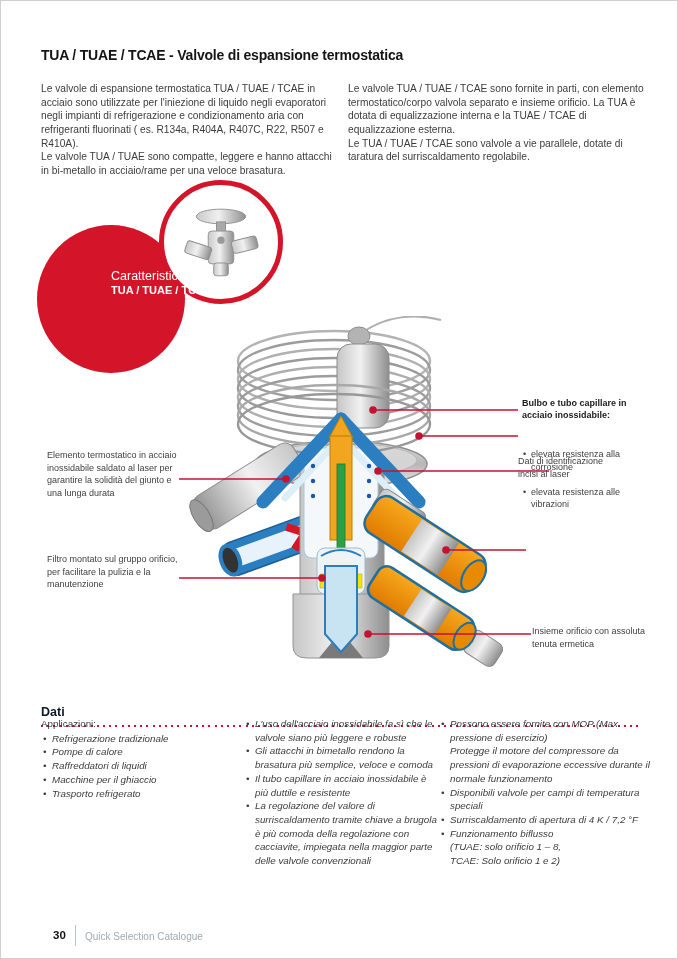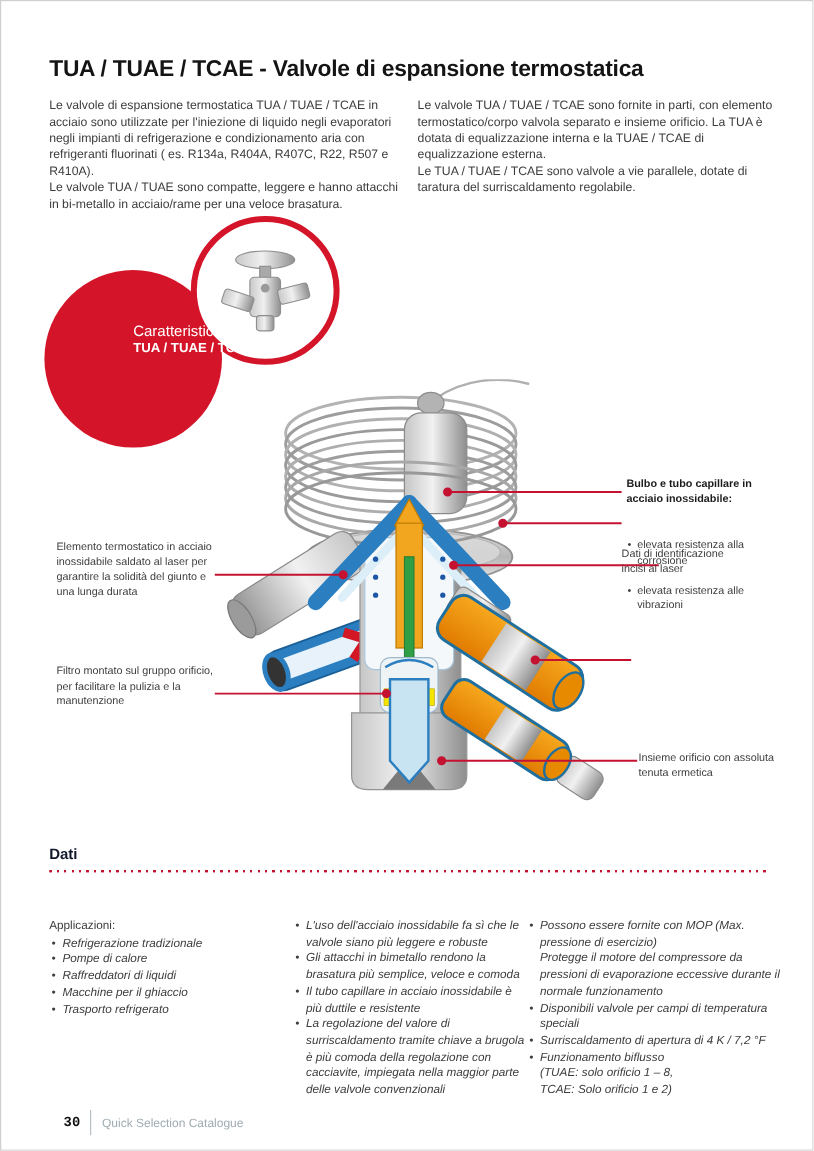--- a/index.html
+++ b/index.html
@@ -3,21 +3,21 @@
 <meta charset="utf-8">
 <style>
   html,body{margin:0;padding:0;background:#fff;}
   .page{
     position:relative;width:678px;height:959px;background:#ffffff;
     border:1px solid #cfcfcf;box-sizing:border-box;overflow:hidden;
     font-family:"Liberation Sans","DejaVu Sans",sans-serif;color:#3a3a3a;
   }
   .abs{position:absolute;}
   .title{
-    left:40px;top:46px;width:600px;font-size:19px;font-weight:bold;color:#141414;
+    left:40px;top:46px;width:600px;font-size:14px;font-weight:bold;color:#141414;
     letter-spacing:-0.2px;
   }
   .intro{
     top:81px;width:300px;font-size:10.2px;line-height:1.34;white-space:pre-line;color:#3c3c3c;
   }
   .intro.left{left:40px;}
   .intro.right{left:347px;}
   .red-circle{
     left:36px;top:224px;width:148px;height:148px;border-radius:50%;
     background:#d41428;
@@ -40,29 +40,29 @@
   .co-list li{padding-left:9px;position:relative;}
   .co-list li::before{content:"\2022";position:absolute;left:1px;top:0;}
   .co-dati-laser{left:517px;top:454px;width:96px;}
   .co-attacchi{left:524px;top:519px;width:128px;}
   .co-insieme{left:531px;top:624px;width:122px;}
   .dati-heading{left:40px;top:704px;font-size:12.5px;font-weight:bold;color:#0f172a;}
   .dati-rule{
     left:40px;top:724px;width:598px;height:2px;
     background:repeating-linear-gradient(90deg,#c41230 0 2px,transparent 2px 6.2px);
   }
-  .dati-col{top:764px;font-size:9.8px;line-height:1.4;color:#3c3c3c;}
+  .dati-col{top:716px;font-size:9.8px;line-height:1.4;color:#3c3c3c;}
   .col1{left:40px;width:196px;}
   .col2{left:243px;width:198px;}
   .col3{left:438px;width:212px;}
   .dati-col .col-title{margin-bottom:1px;}
   .blist{margin:0;padding:0;list-style:none;}
   .blist li{padding-left:11px;position:relative;white-space:pre-line;font-style:italic;}
   .blist li::before{content:"\2022";position:absolute;left:2px;top:0;color:#3c3c3c;}
-  .footer-num{left:52px;top:928px;font-size:11.5px;font-weight:bold;color:#111;font-family:Liberation Mono, monospace;}
+  .footer-num{left:52px;top:928px;font-size:11.5px;font-weight:bold;color:#111;}
   .footer-divider{left:74px;top:924px;width:1px;height:21px;background:#b8c1c6;}
   .footer-title{left:84px;top:930px;font-size:10px;color:#9fabb1;}
 </style>
 </head>
 <body>
 
 <div class="page">
 
   <div class="abs title">TUA / TUAE / TCAE - Valvole di espansione termostatica</div>
 

